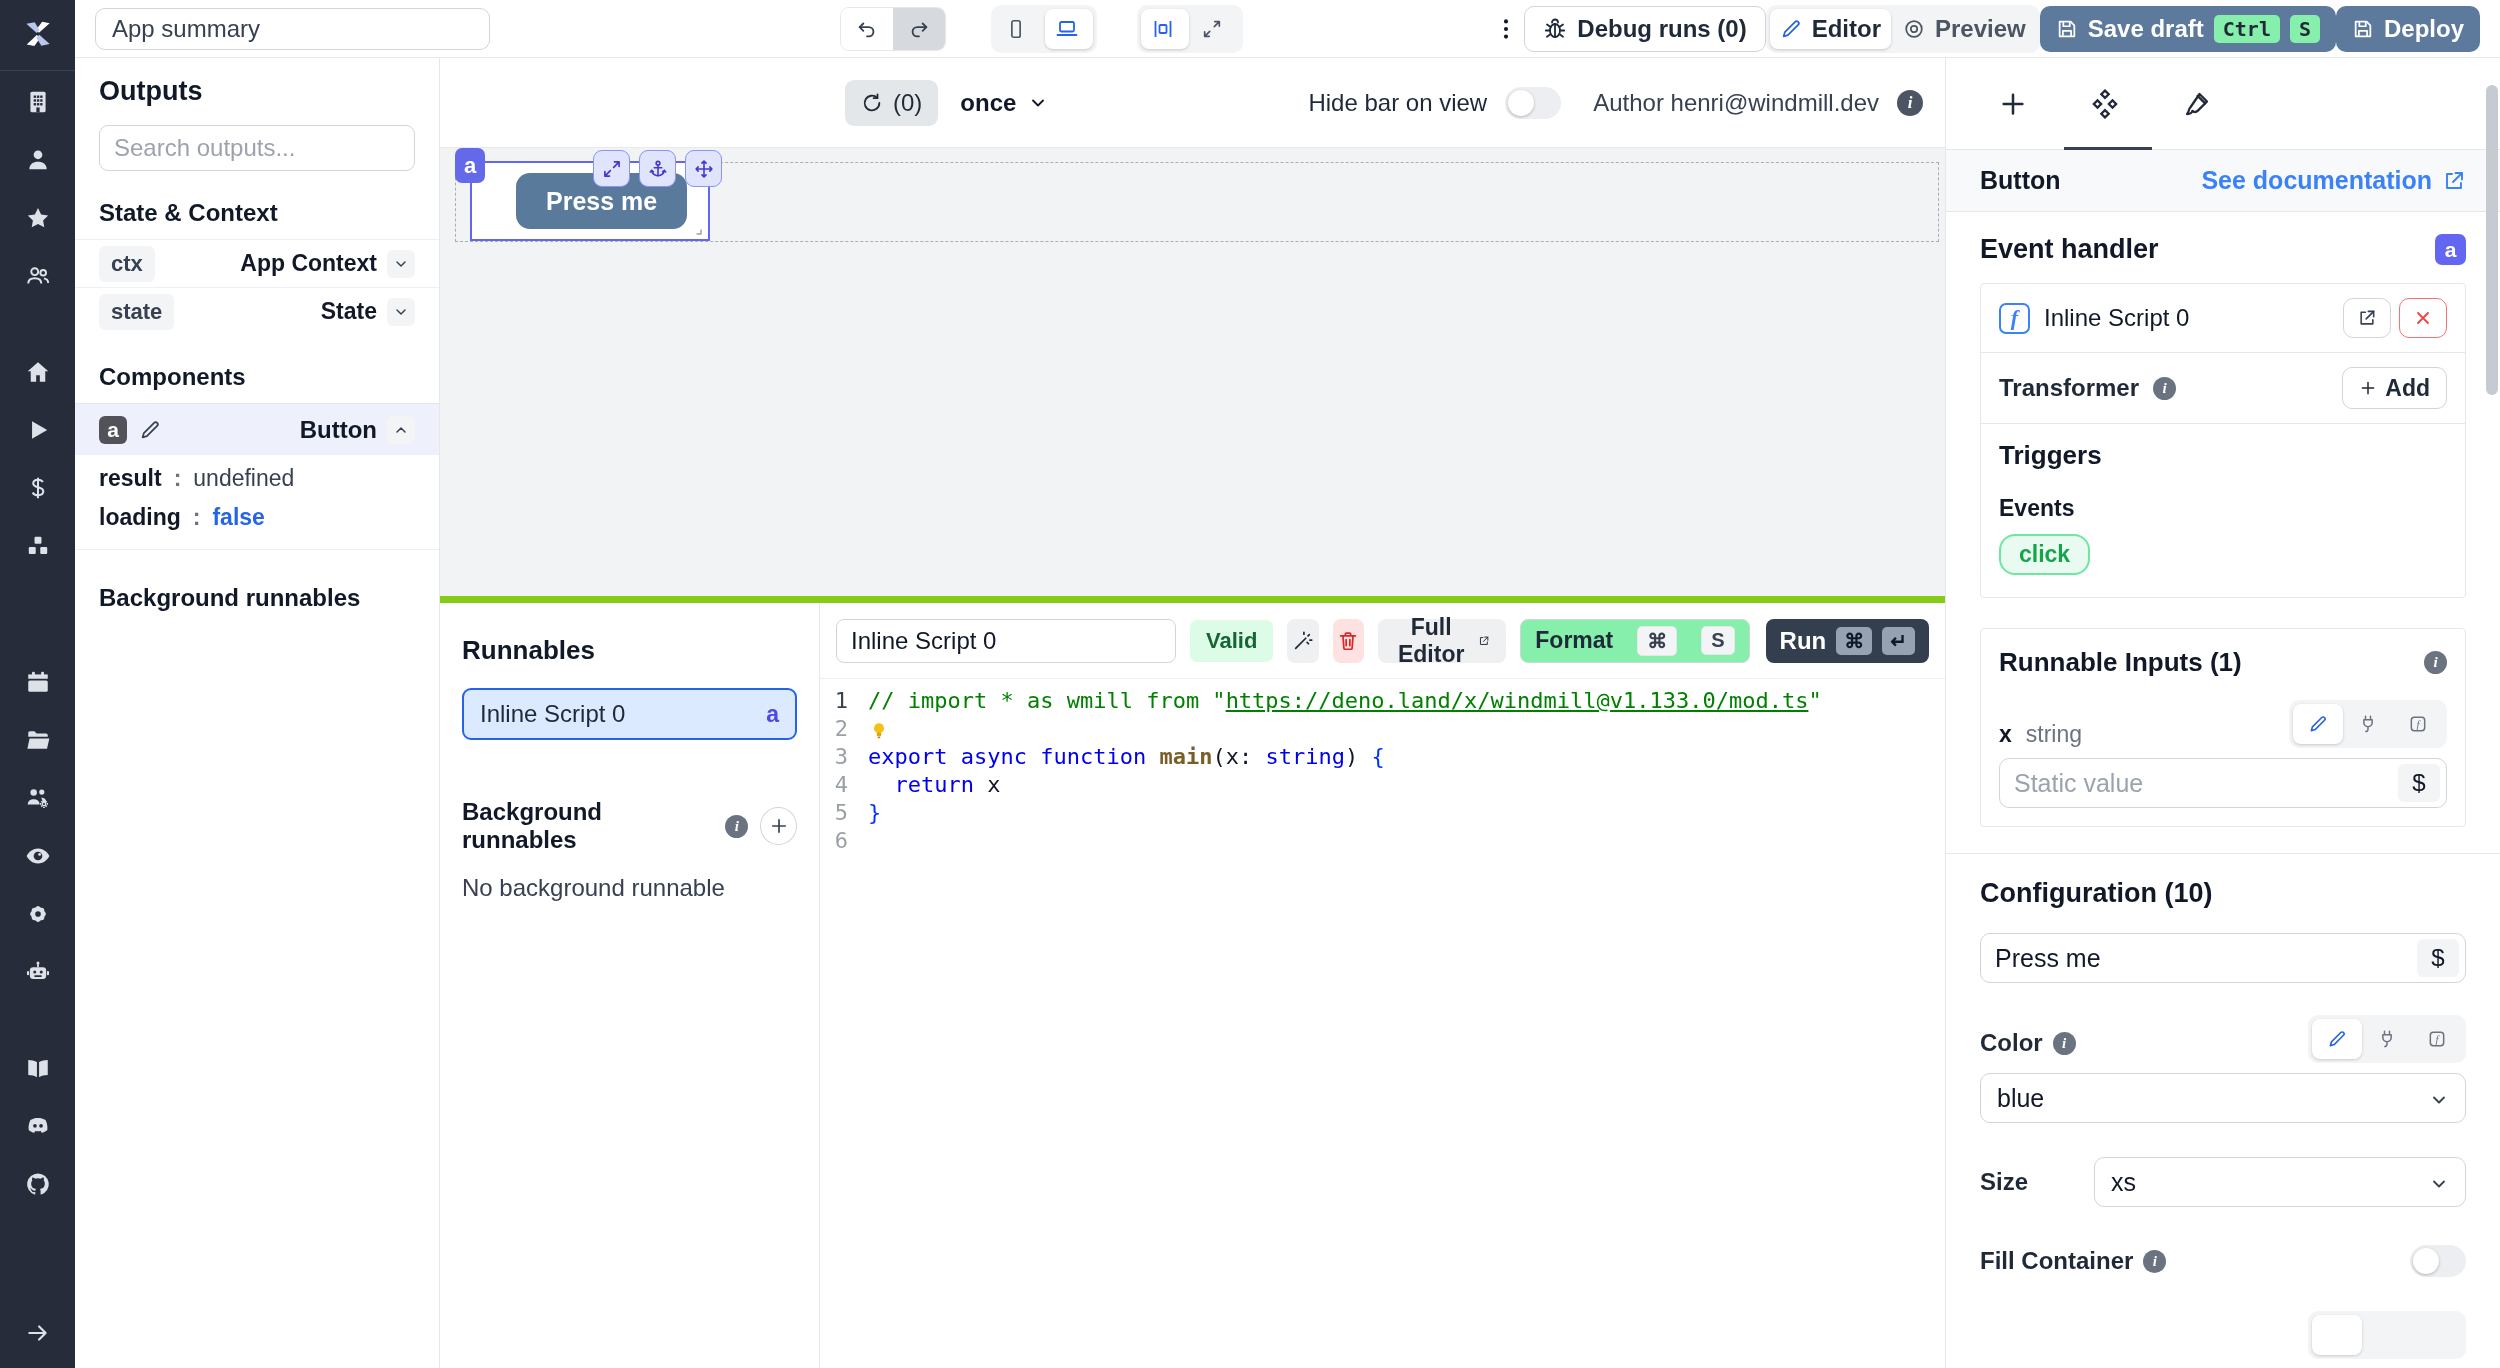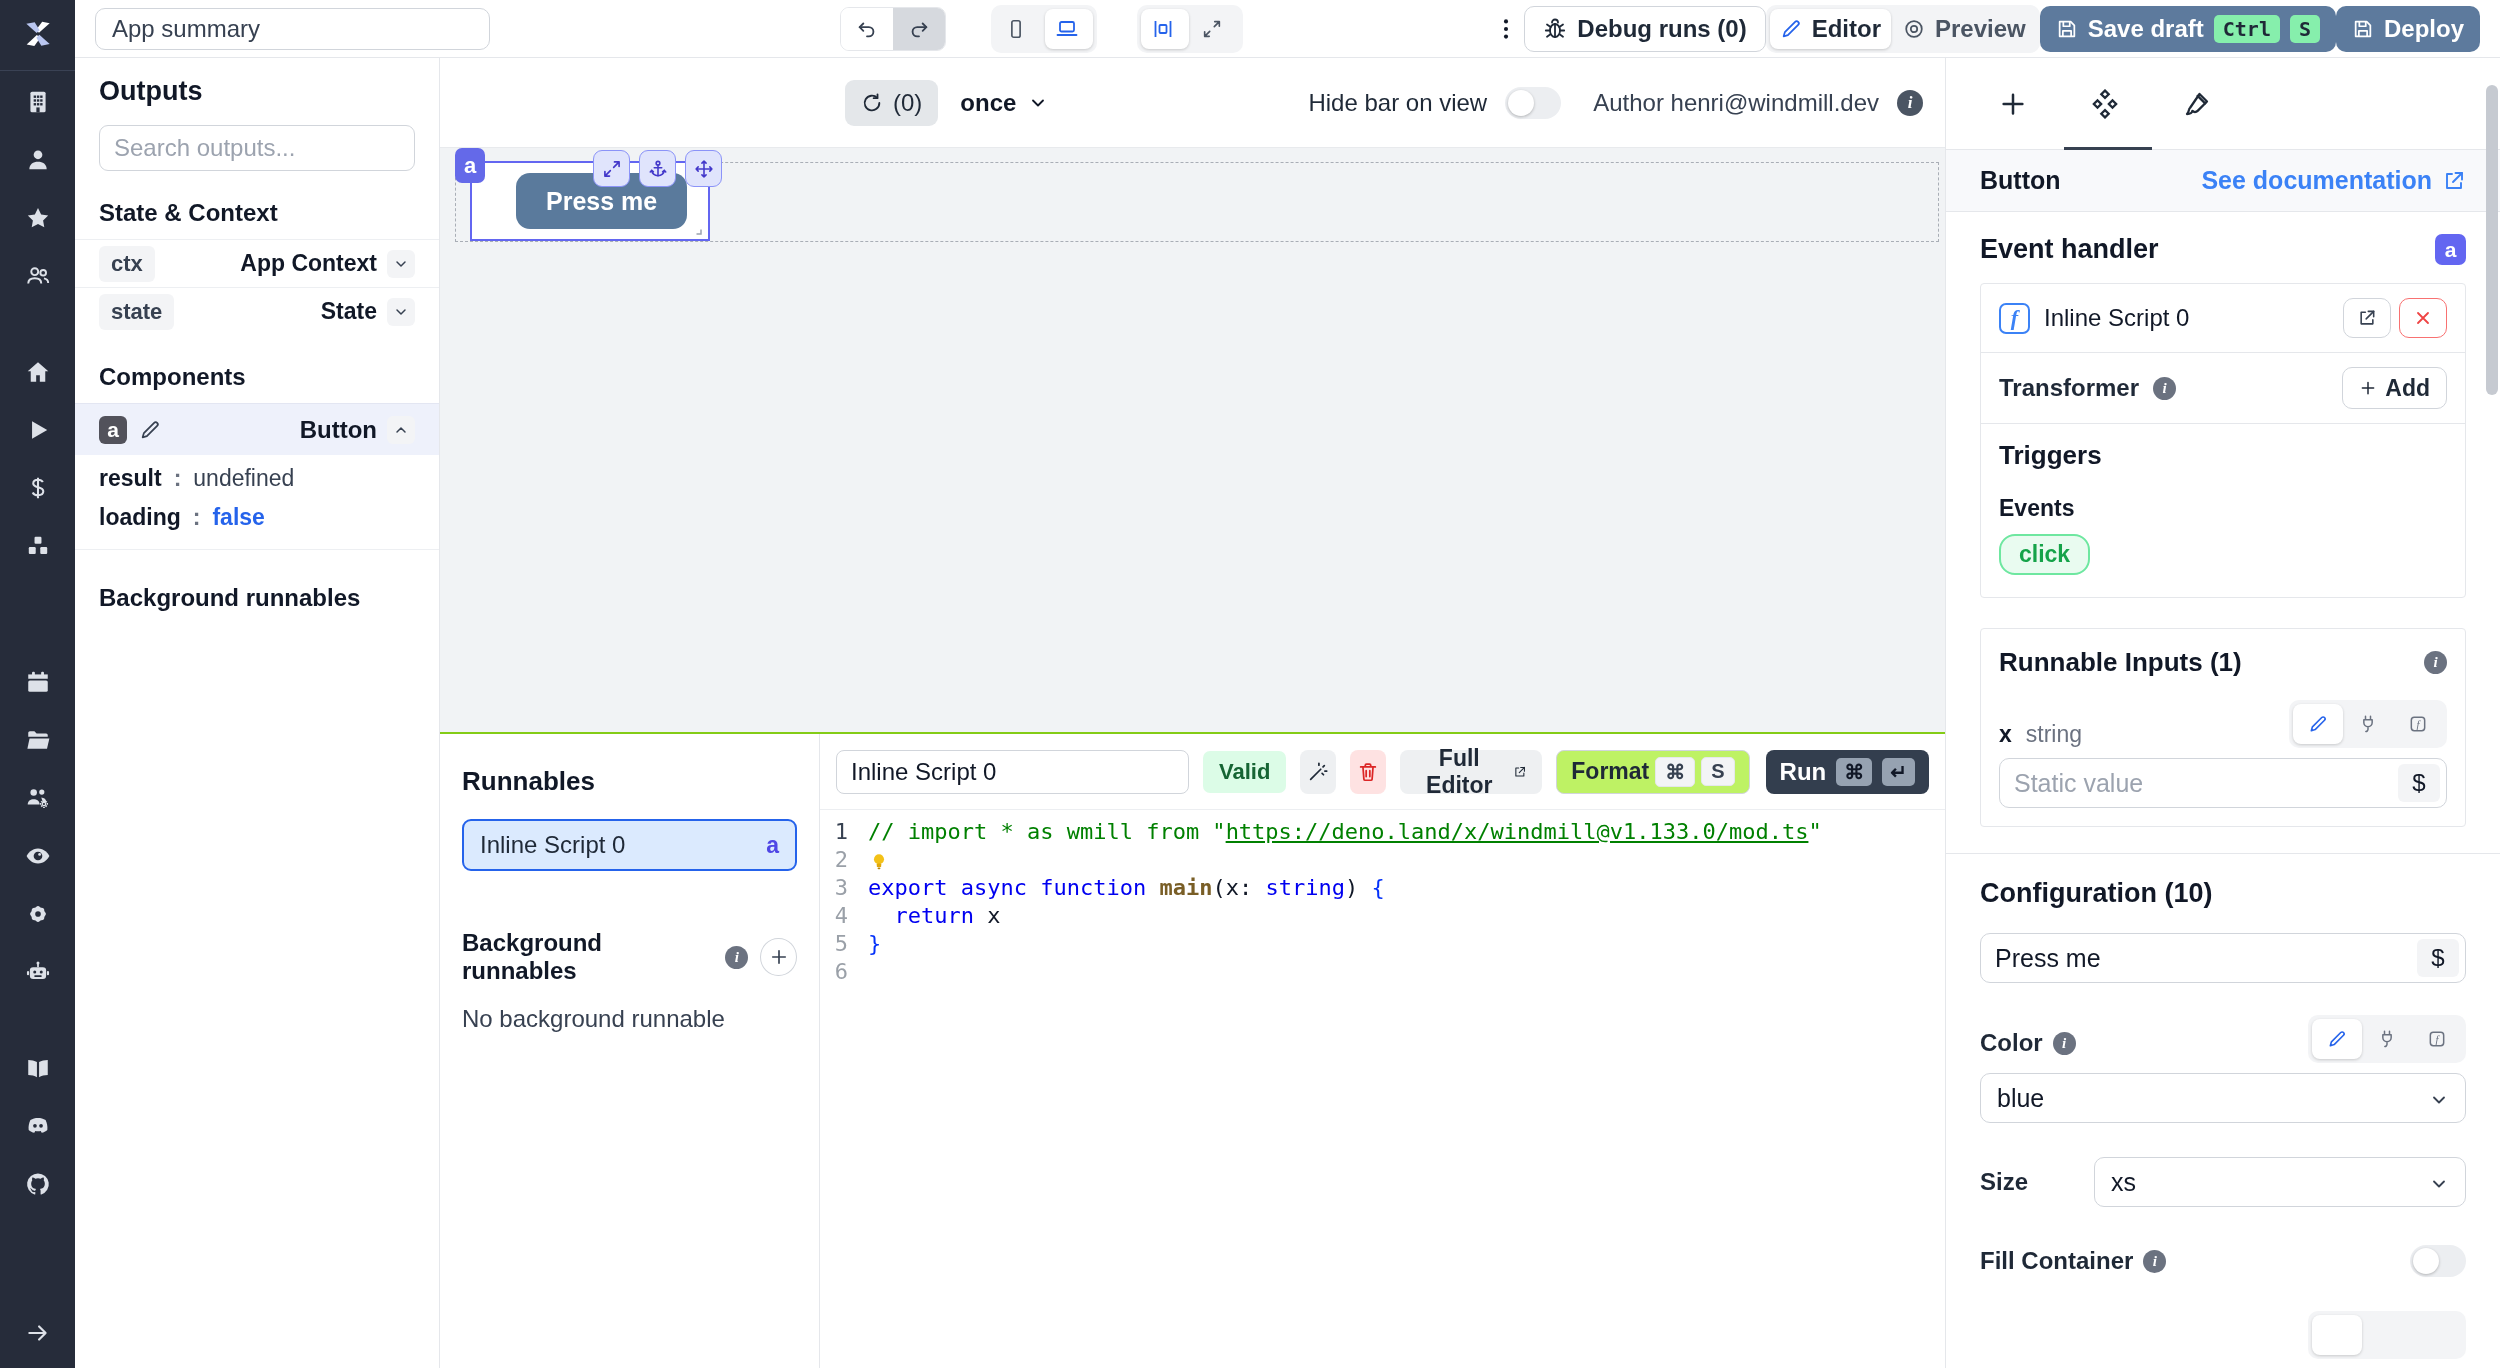--- a/index.html
+++ b/index.html
@@ -79,39 +79,39 @@
   .canvas { flex:1; background:#f1f3f5; position:relative; min-height:0; }
   .grid-row { position:absolute; left:15px; right:6px; top:14px; height:80px; border:1px dashed #a9aeb6; }
   .sel-box { position:absolute; left:14px; top:-2px; height:80px; width:240px; background:#fff; border:2px solid #6366f1; }
   .press-btn { position:absolute; left:44px; top:10px; height:56px; padding:0 30px; background:#5a7a9c; border:none; border-radius:14px; color:#fff; font-size:25px; font-weight:700; font-family:inherit; }
   .comp-tag { position:absolute; left:-1px; top:-15px; width:30px; height:35px; background:#6469e9; border-radius:7px; color:#fff; font-size:22px; font-weight:700; display:flex; align-items:center; justify-content:center; z-index:3; }
   .handles { position:absolute; left:137px; top:-13px; display:flex; gap:9px; z-index:3; }
   .handle-btn { width:37px; height:37px; background:#e0e4fc; border:1px solid #8b93f8; border-radius:9px; color:#4338ca; display:flex; align-items:center; justify-content:center; }
   .resize-corner { position:absolute; right:4px; bottom:2px; color:#9ca3af; }
 
   
-  .bottom { height:636px; border-top:2px solid #84cc16; display:flex; background:#fff; flex-shrink:0; }
+  .bottom { height:772px; border-top:7px solid #84cc16; display:flex; background:#fff; flex-shrink:0; }
   .runnables { width:380px; border-right:1px solid #e5e7eb; padding:32px 22px; flex-shrink:0; }
   .rn-title { font-size:26px; font-weight:700; color:#111827; }
   .rn-item { margin-top:22px; height:52px; background:#dbeafe; border:2px solid #2563eb; border-radius:9px; display:flex; align-items:center; padding:0 16px; font-size:24px; color:#1f2937; }
   .rn-item .rn-badge { margin-left:auto; color:#4f46e5; font-weight:700; font-size:23px; }
   .rn-bg-head { margin-top:58px; display:flex; align-items:center; gap:12px; }
   .rn-bg-title { font-size:24px; font-weight:700; color:#111827; }
   .plus-circle { margin-left:auto; width:38px; height:38px; border:1px solid #d1d5db; border-radius:50%; display:flex; align-items:center; justify-content:center; color:#374151; background:#fff; }
   .rn-empty { margin-top:20px; font-size:24px; color:#374151; }
 
   .editor { flex:1; display:flex; flex-direction:column; min-width:0; }
   .ed-header { height:76px; display:flex; align-items:center; gap:14px; padding:0 16px; border-bottom:1px solid #eceef1; flex-shrink:0; }
   .ed-name { width:445px; height:44px; border:1px solid #d1d5db; border-radius:8px; padding:0 14px; font-size:24px; color:#111827; font-family:inherit; }
   .valid-badge { background:#dcfce7; color:#166534; font-size:22px; font-weight:600; border-radius:7px; padding:8px 16px; }
   .icon-btn { width:46px; height:44px; border-radius:8px; display:flex; align-items:center; justify-content:center; border:none; }
   .icon-btn.gray { background:#eef0f2; color:#1f2937; }
   .icon-btn.red { background:#fee2e2; color:#dc2626; }
   .btn-gray { display:flex; align-items:center; gap:10px; height:44px; padding:0 16px; background:#eef0f2; border:none; border-radius:8px; font-size:23px; font-weight:600; color:#1f2937; }
-  .btn-format { display:flex; align-items:center; gap:6px; height:44px; padding:0 14px; background:#bef264; border:1px solid #d1d5db; border-radius:8px; font-size:23px; font-weight:600; color:#1f2937; }
+  .btn-format { display:flex; align-items:center; gap:24px; height:44px; padding:0 14px; background:#86efac; border:1px solid #d1d5db; border-radius:8px; font-size:23px; font-weight:600; color:#1f2937; }
   .kbd-lite { background:#f3f4f6; border:1px solid #e5e7eb; color:#374151; border-radius:5px; padding:2px 9px; font-size:20px; }
   .btn-run { margin-left:2px; display:flex; align-items:center; gap:10px; height:44px; padding:0 14px; background:#333e4e; border:none; border-radius:8px; font-size:24px; font-weight:700; color:#fff; }
   .kbd-dark { background:#96a2b1; color:#111827; border-radius:5px; padding:2px 8px; font-size:20px; }
 
   .code-area { flex:1; padding-top:8px; font-family:"DejaVu Sans Mono", monospace; font-size:22px; overflow:hidden; background:#fff; }
   .code-line { display:flex; line-height:28px; min-height:28px; }
   .ln { width:48px; text-align:right; padding-right:20px; color:#9aa0a8; flex-shrink:0; user-select:none; }
   .ln-active { color:#374151; }
   .lc { white-space:pre; color:#111827; }
   .c-com { color:#008000; } .u { text-decoration:underline; }

